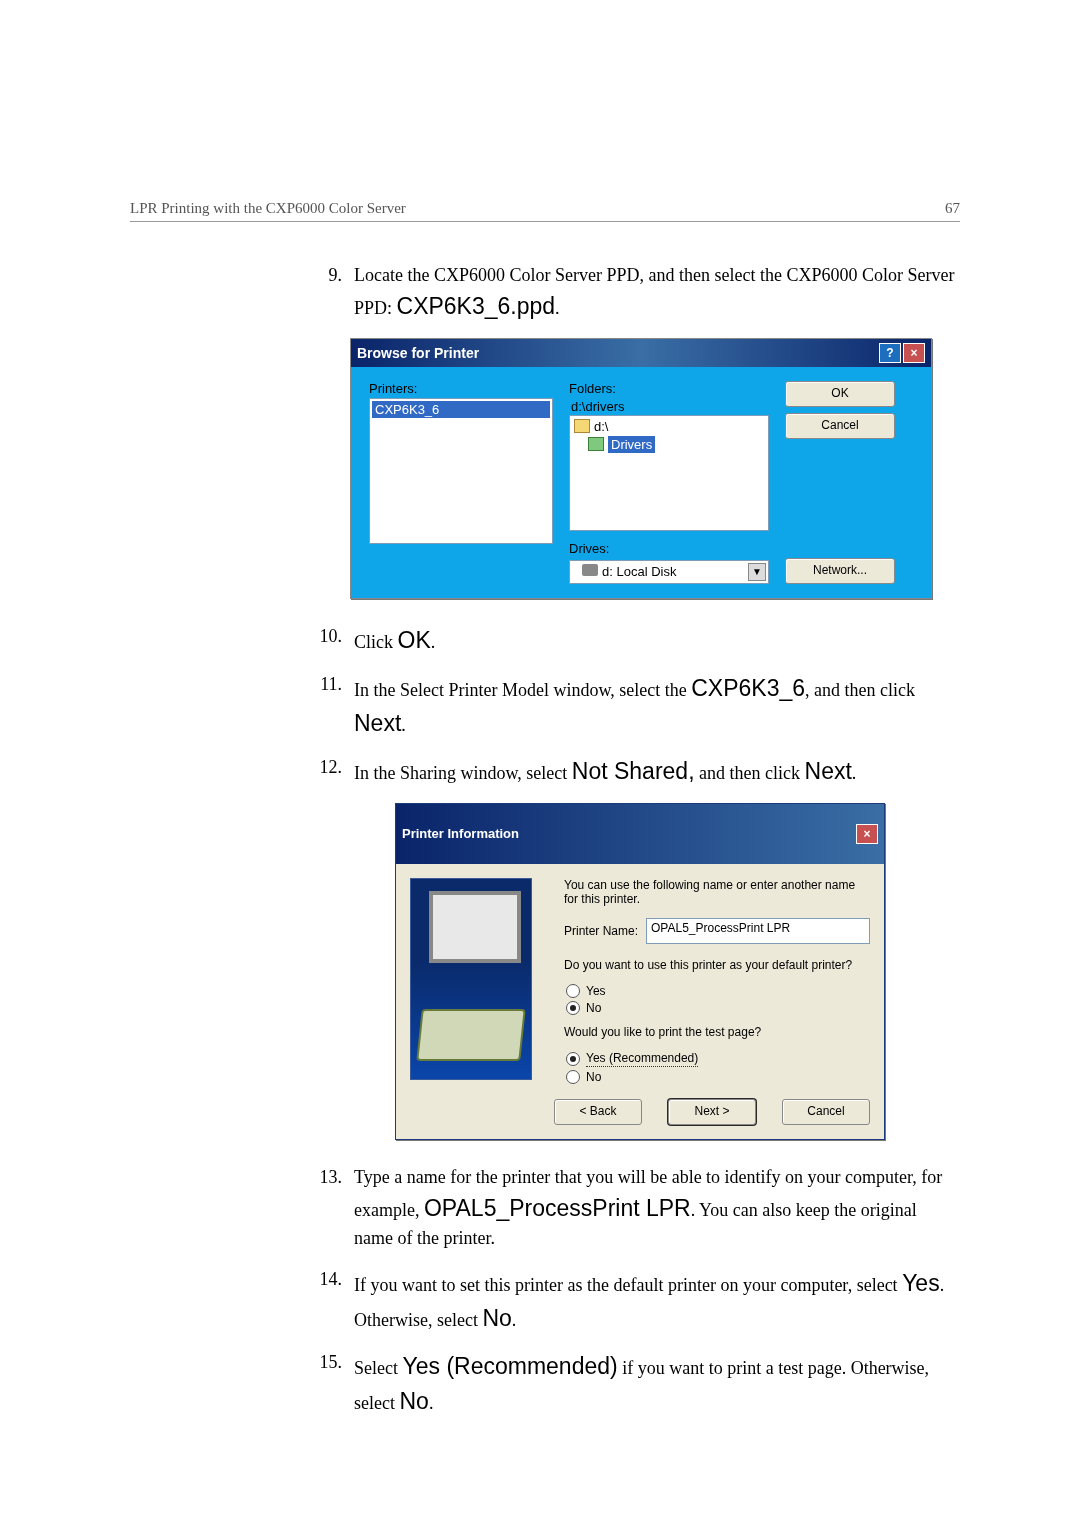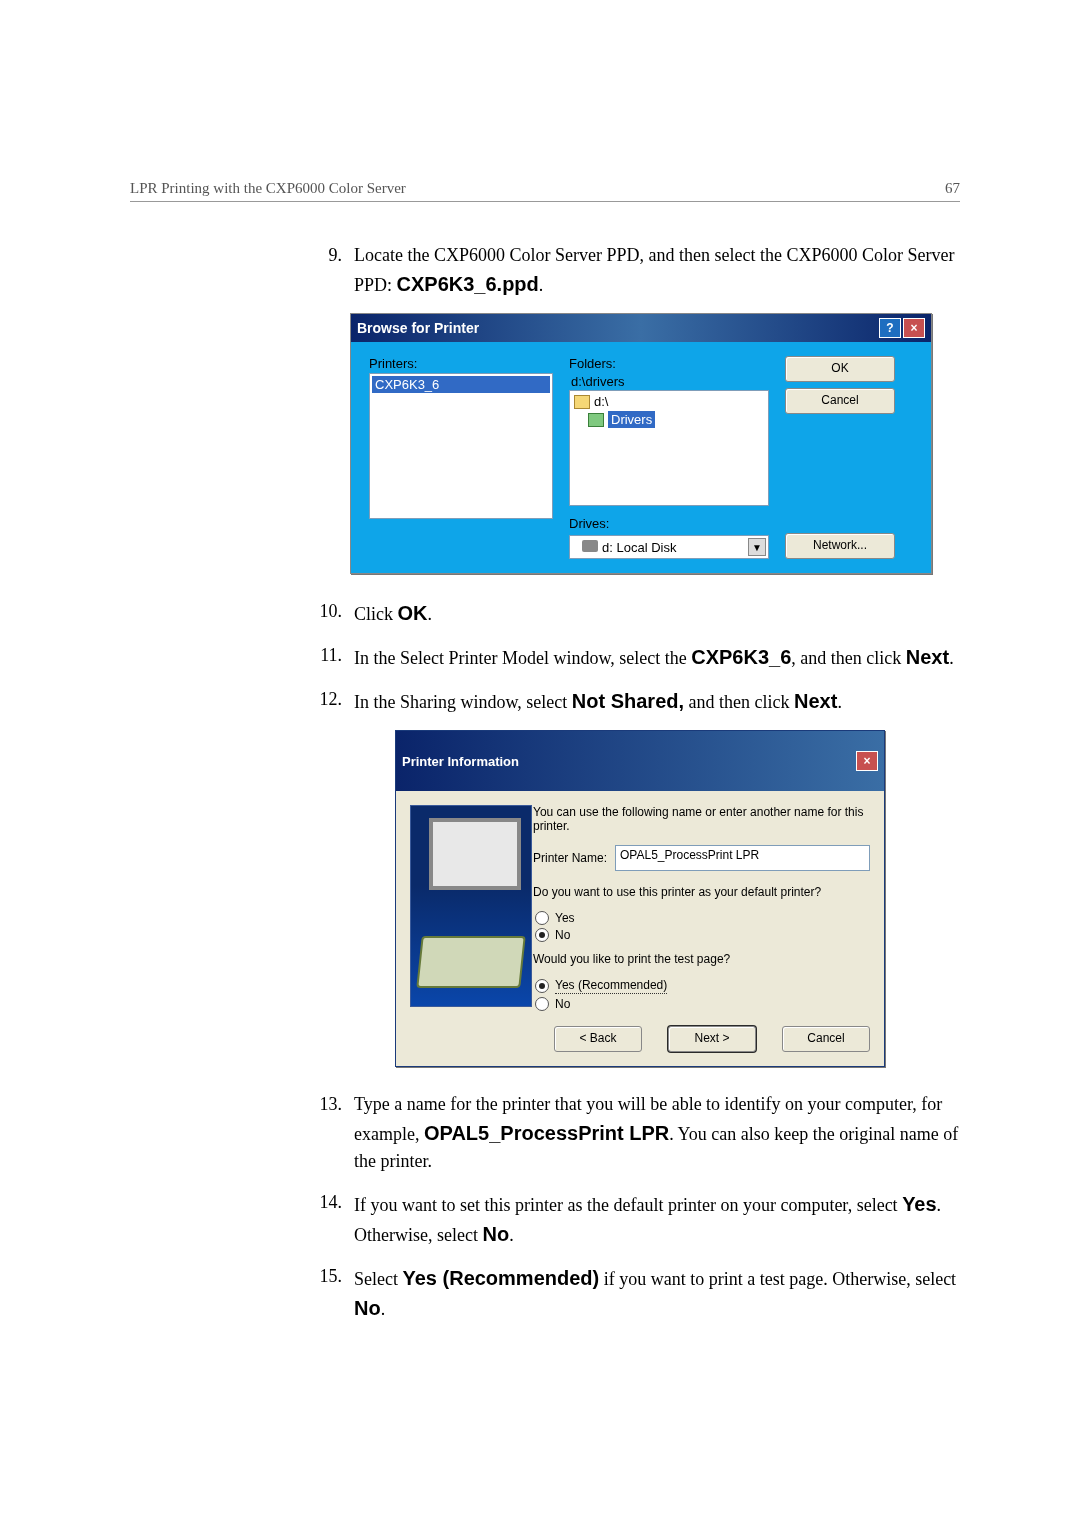--- a/index.html
+++ b/index.html
@@ -16,35 +16,36 @@
     padding: 180px 120px 60px 130px;
   }
   .header-line {
     border-bottom: 1px solid #999;
     display: flex;
     justify-content: space-between;
     font-size: 15px;
     color: #555;
     padding-bottom: 4px;
     margin-bottom: 40px;
+    margin-top: 20px;
   }
   .step-row {
     display: flex;
     margin: 14px 0 14px 180px;
     font-size: 18px;
     line-height: 1.5;
   }
   .step-num {
     width: 32px;
     flex-shrink: 0;
     text-align: right;
     margin-right: 12px;
   }
   .step-text { flex: 1; }
-  .bold { font-weight: bold; font-family: Arial, sans-serif; font-size: 20px; }
+  .bold { font-weight: normal; font-family: Arial, sans-serif; font-size: 23px; }
 
   
   .dialog1 {
     width: 580px;
     margin: 14px 0 24px 220px;
     border: 1px solid #888;
     background: #0ea5e9;
     font-family: Tahoma, Arial, sans-serif;
     font-size: 13px;
     box-shadow: 1px 1px 0 #777;
@@ -140,21 +141,21 @@
     background: linear-gradient(to right, #0a246a, #3a6ea5);
     color:#fff;
     font-weight:bold;
     font-size: 13px;
     padding: 20px 6px;
     display:flex; justify-content:space-between; align-items:center;
   }
   .d2-body {
     display:flex;
     padding: 14px 14px 0 14px;
-    gap: 1px;
+    gap: 32px;
   }
   .d2-img {
     width: 120px; height: 200px;
     background: linear-gradient(180deg,#0a2a6a 0%, #0a2a6a 40%, #0a46aa 100%);
     border:1px solid #3a5a9a;
     position:relative;
     flex-shrink:0;
   }
   .d2-img::before{
     content:"";

